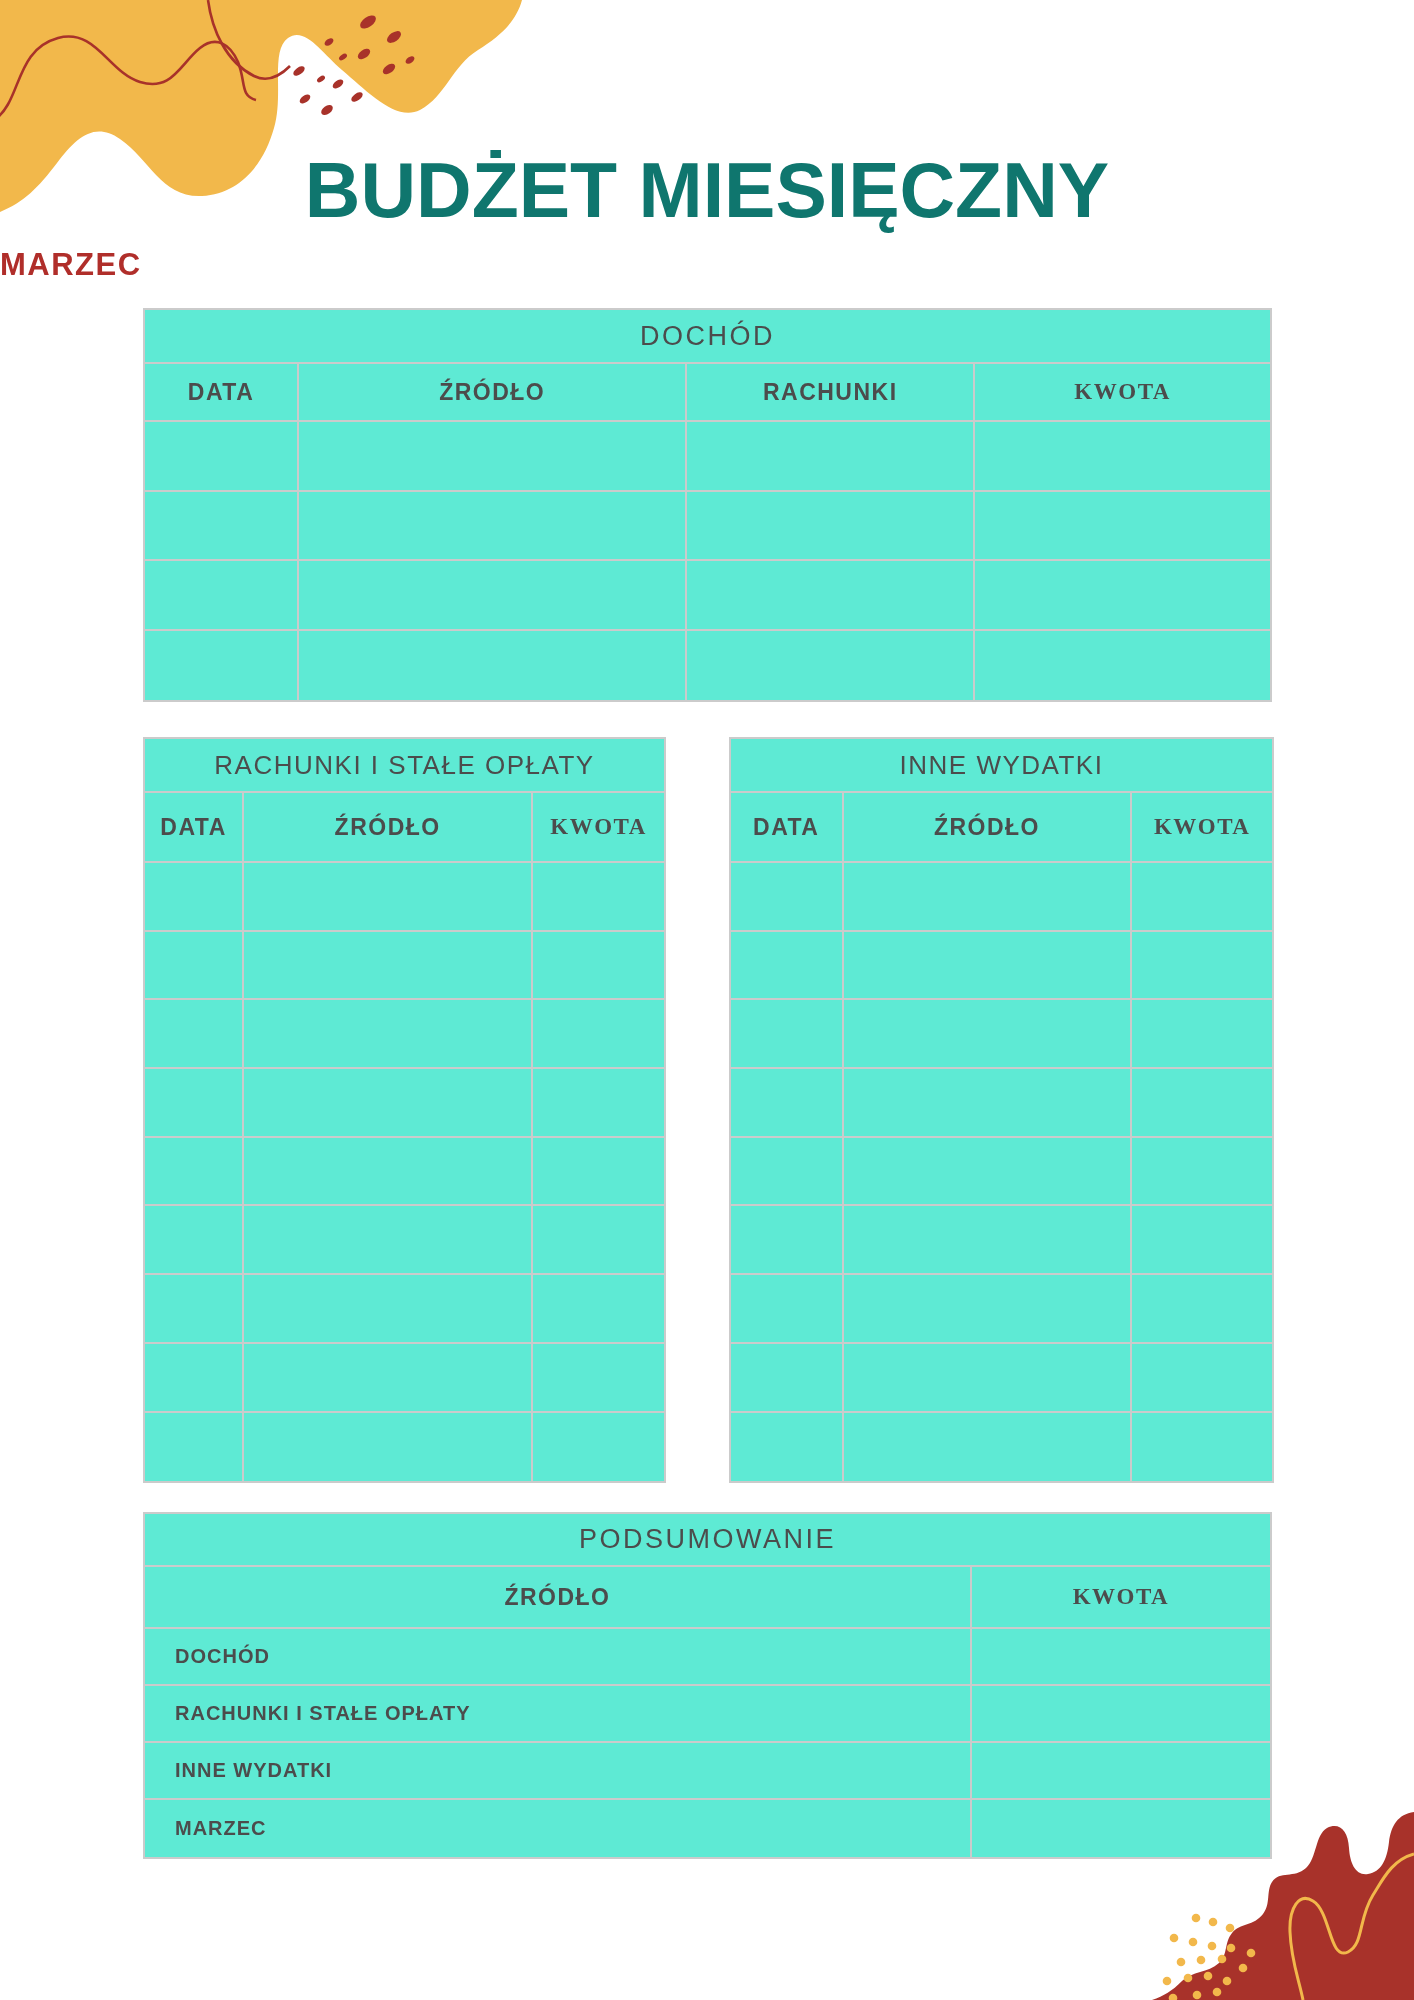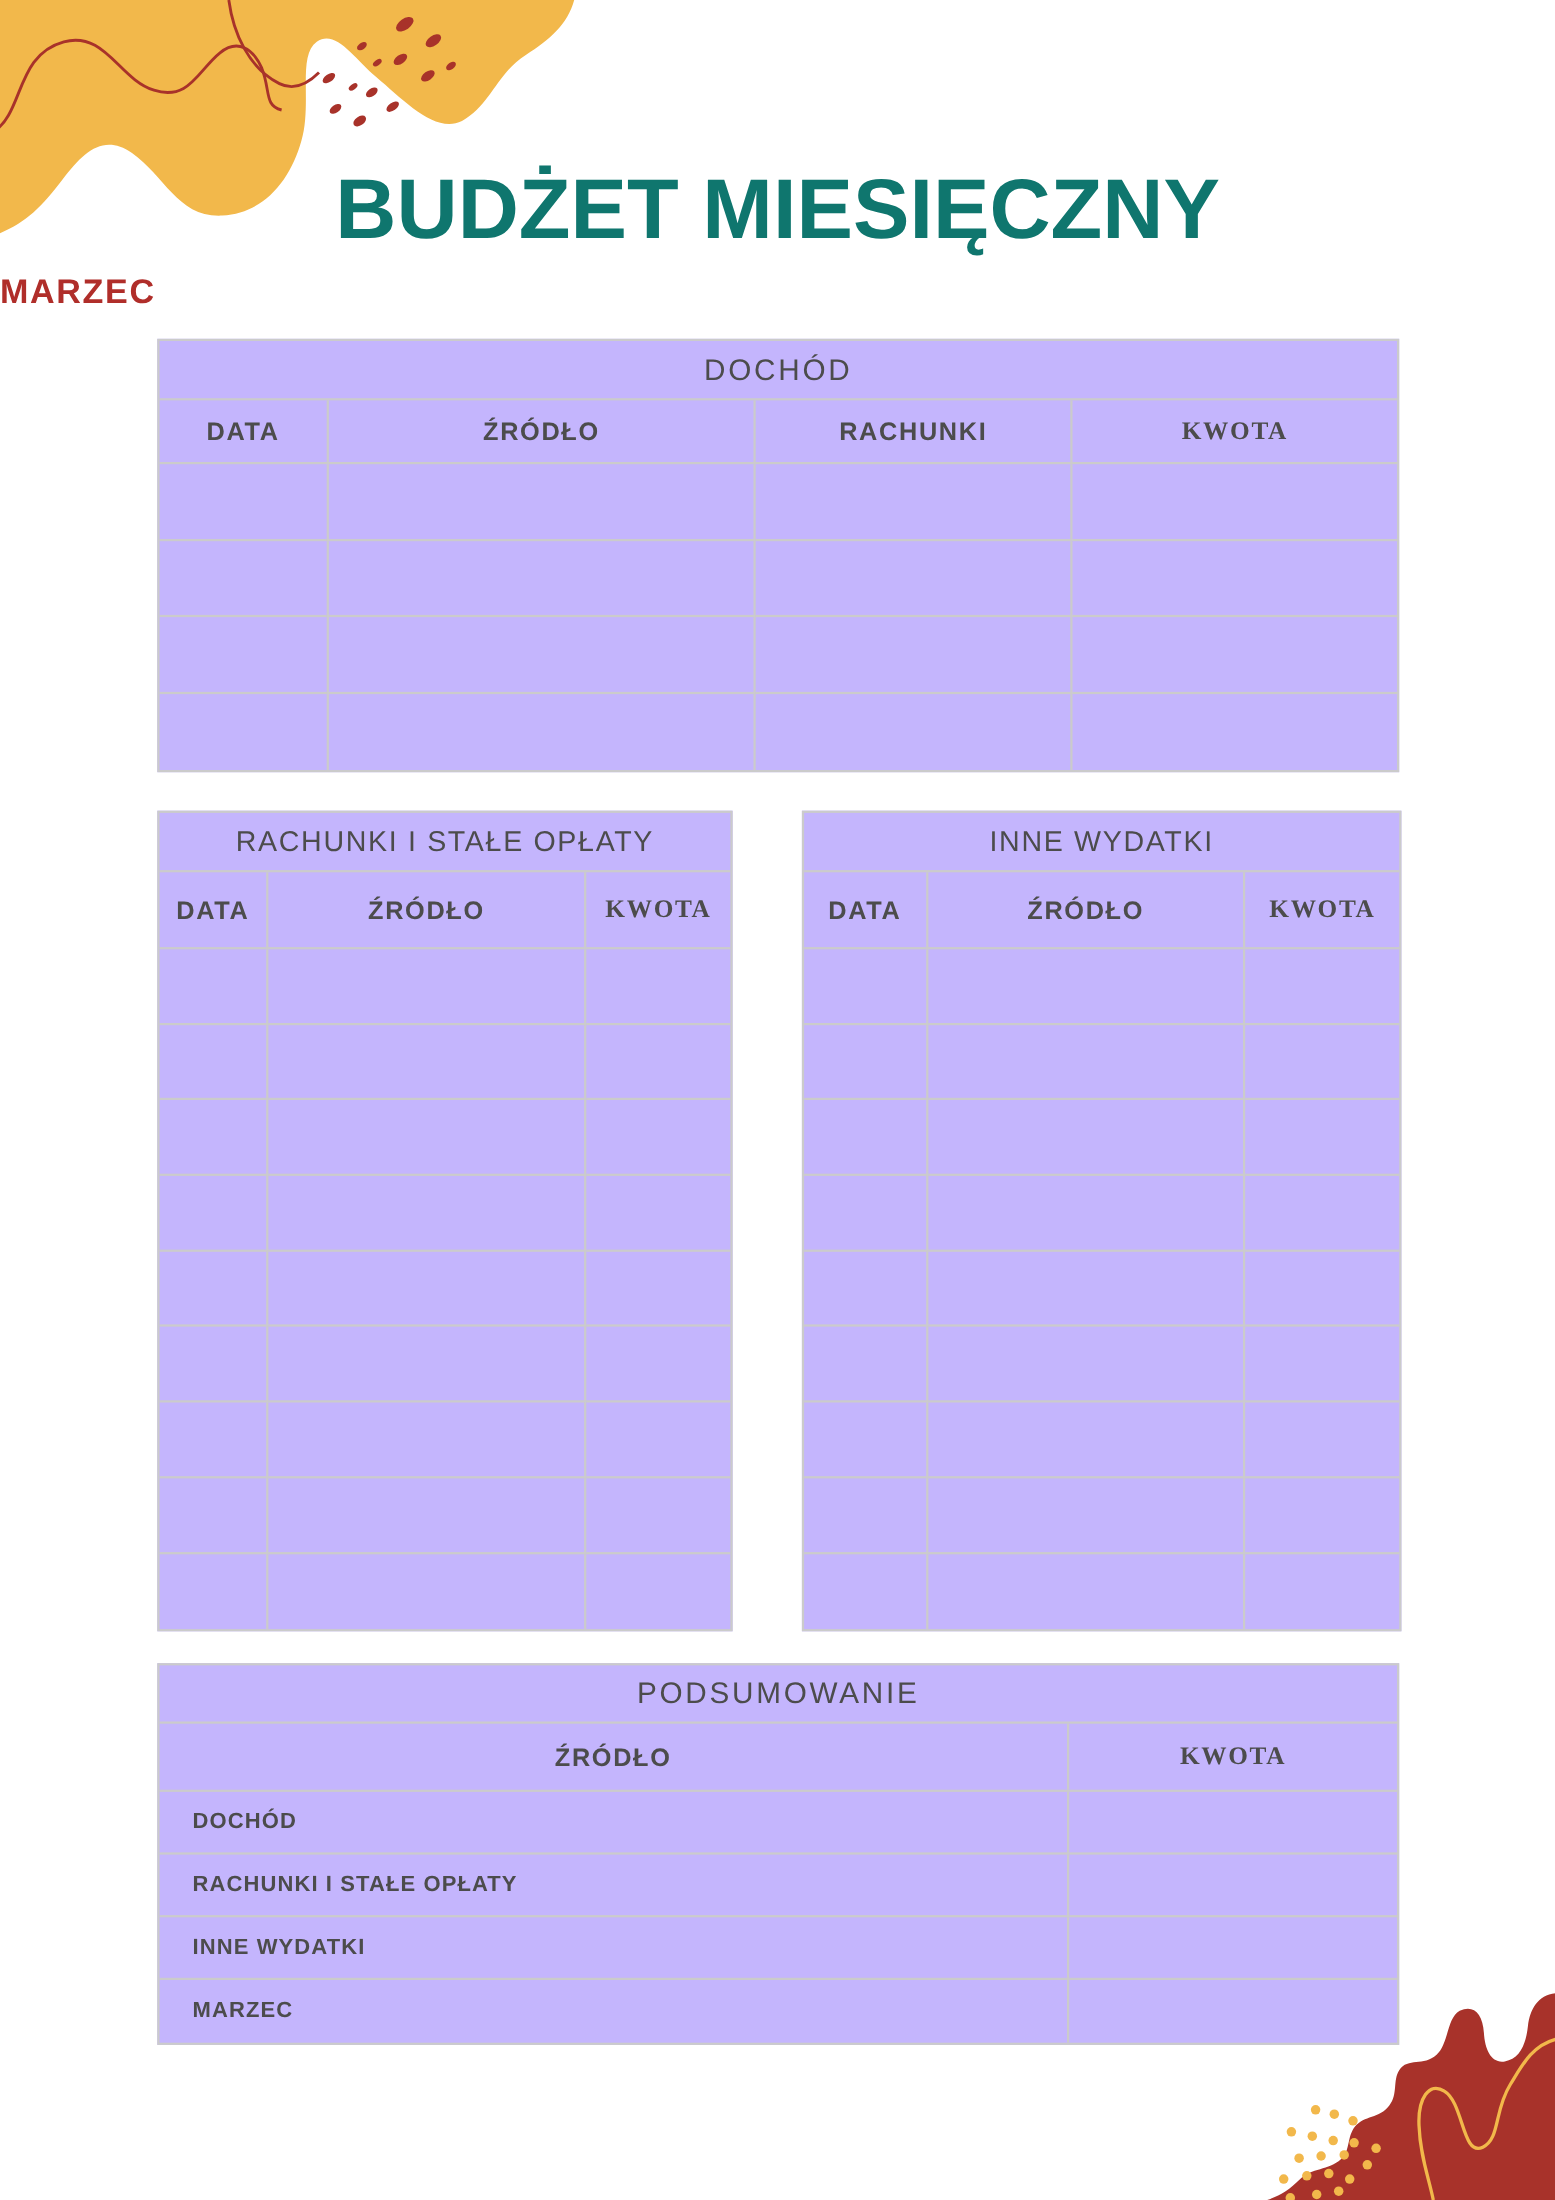--- a/index.html
+++ b/index.html
@@ -23,21 +23,21 @@
     position:absolute;top:146px;left:0;width:100%;
     text-align:center;font-size:77px;font-weight:700;
     color:#0f766e;letter-spacing:0px;white-space:nowrap;
   }
   .sub-title{
     position:absolute;top:247px;left:0;width:100%;
     text-align:left;font-size:31px;font-weight:700;
     color:var(--sub-red);letter-spacing:1.5px;
   }
 
-  .budget-table{position:absolute;border:2px solid var(--border);background:#c4b5fd;}
+  .budget-table{position:absolute;border:2px solid var(--border);background:#5eead4;}
   .t-title{
     text-align:center;color:var(--text);
     border-bottom:2px solid var(--border);
     display:flex;align-items:center;justify-content:center;
     font-weight:400;letter-spacing:2.5px;
   }
   .t-head{display:grid;border-bottom:2px solid var(--border);}
   .t-h{
     display:flex;align-items:center;justify-content:center;
     font-weight:700;font-size:23px;letter-spacing:1.5px;

